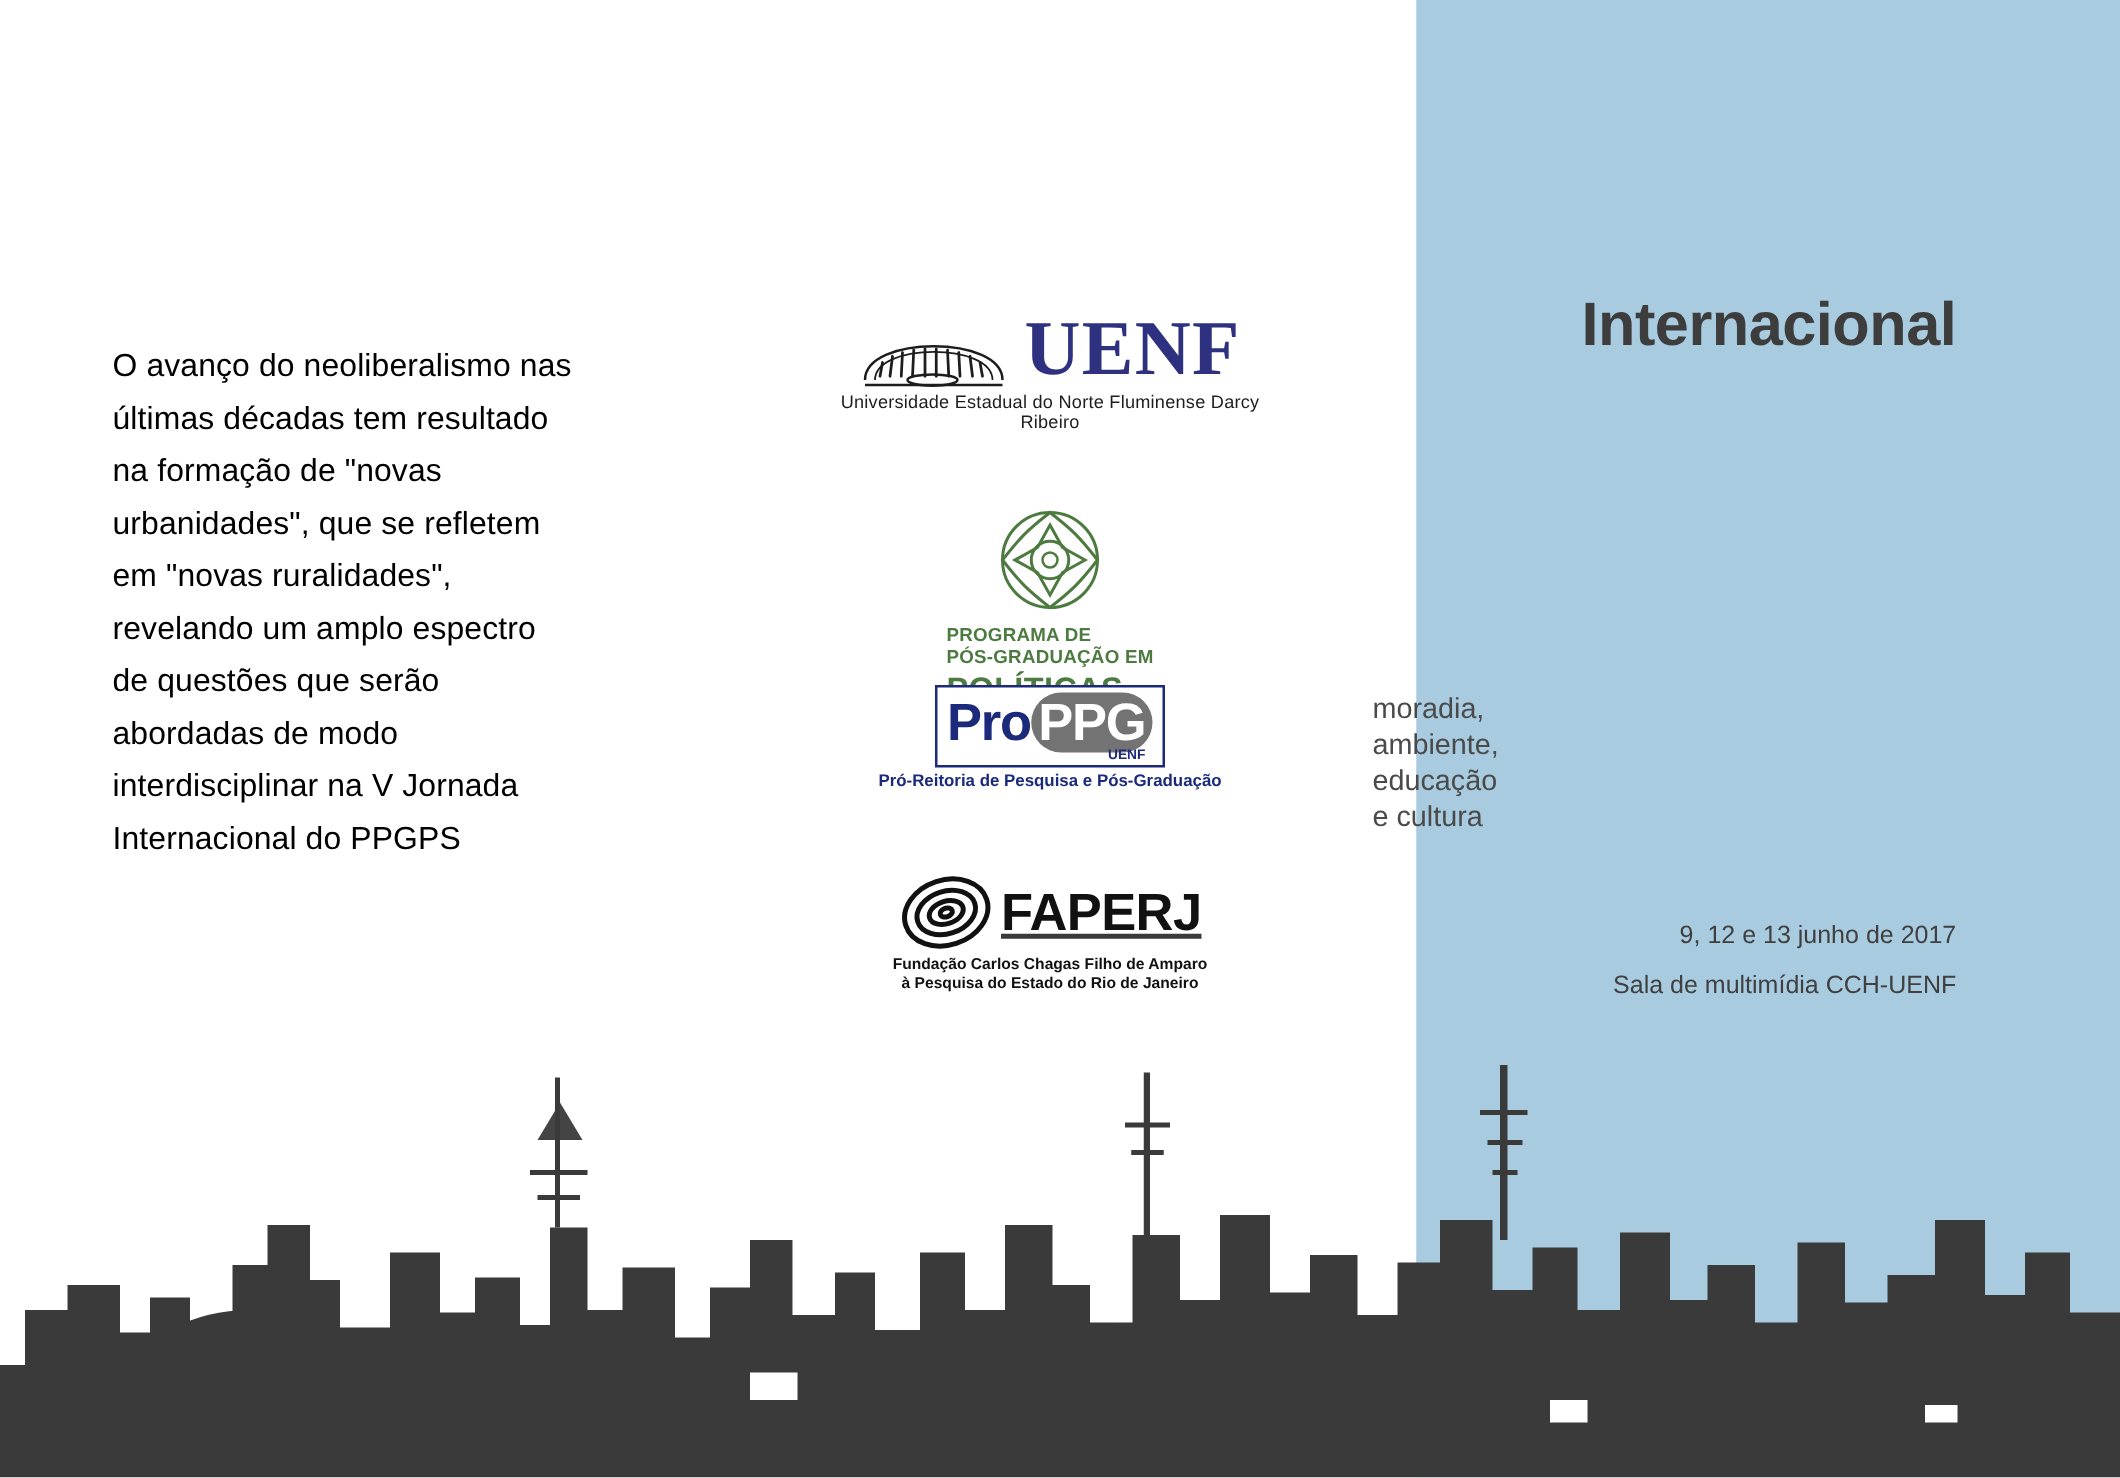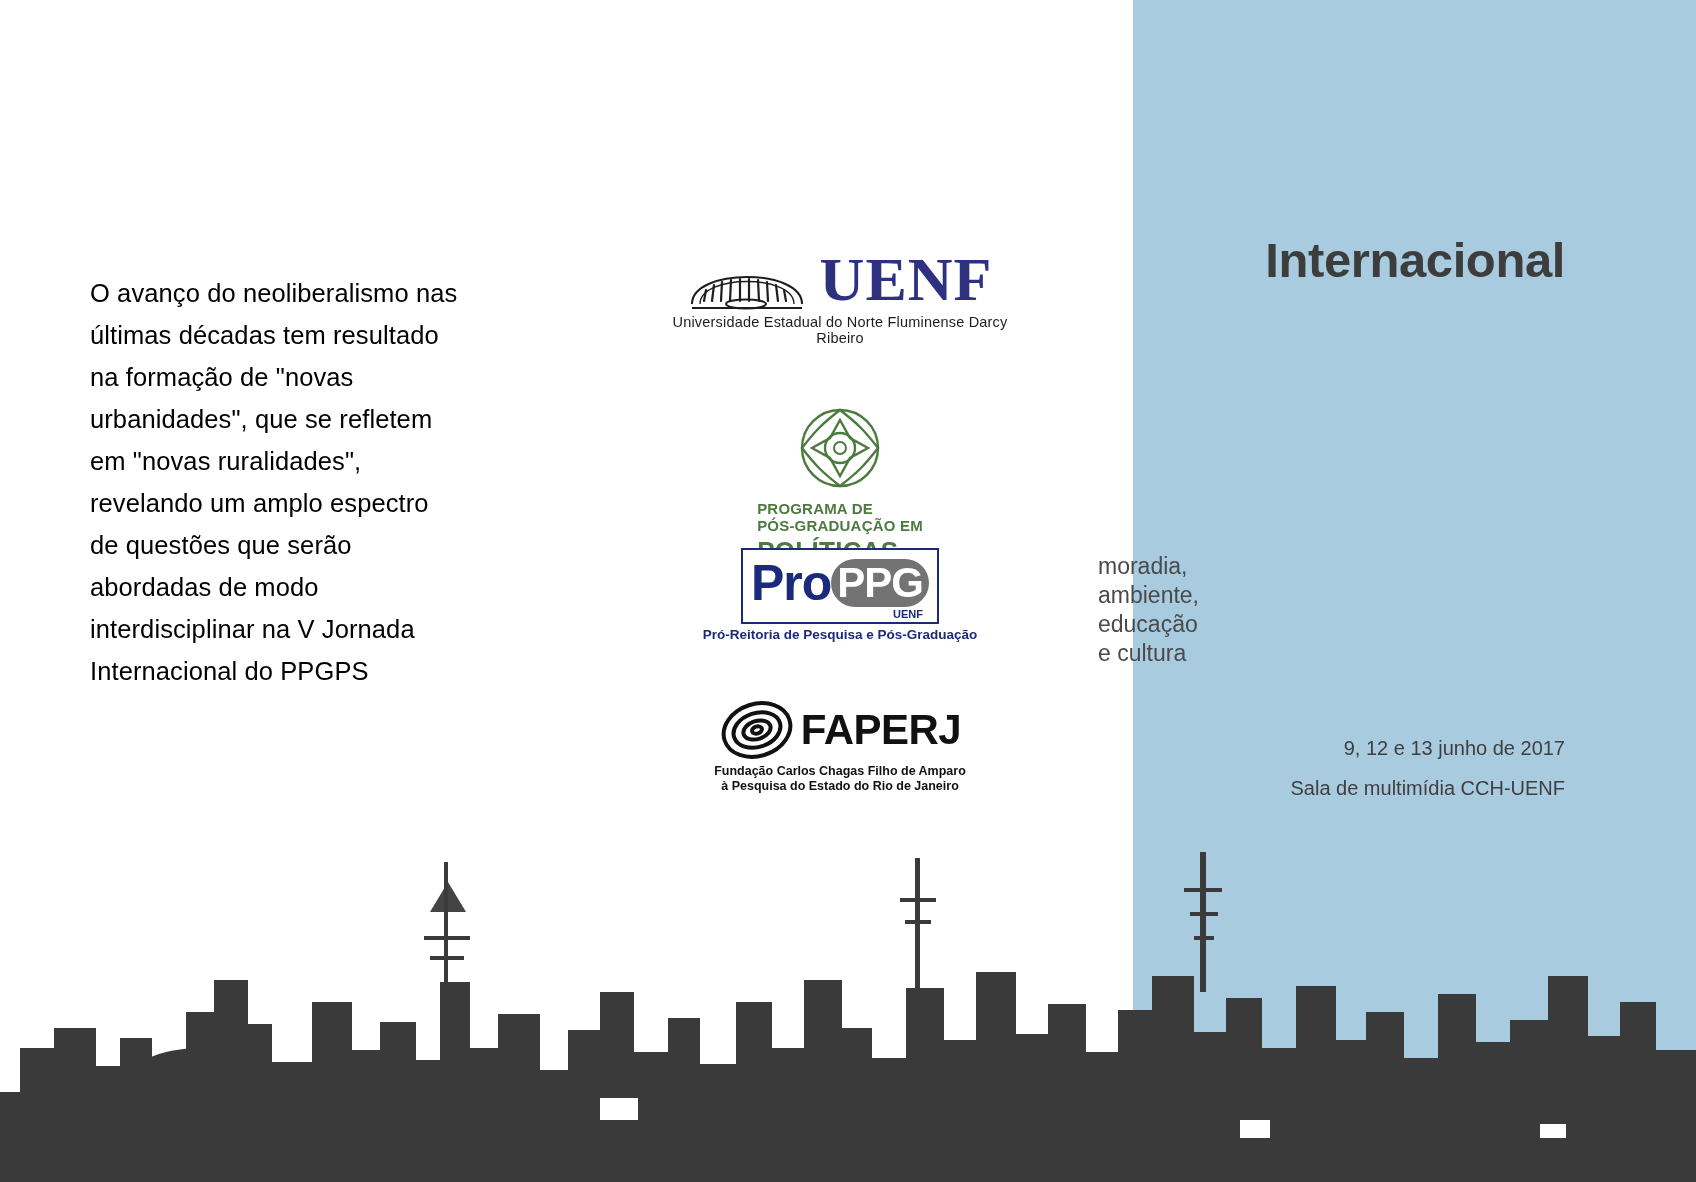--- a/index.html
+++ b/index.html
@@ -119,21 +119,21 @@
     border: 2px solid #1b2a7a;
     padding: 4px 8px 2px 8px;
     background: #fff;
   }
   #proppg-row {
     display: flex;
     align-items: center;
     justify-content: center;
   }
   #proppg-pro {
-    font-size: 50px;
+    font-size: 42px;
     font-weight: bold;
     color: #1b2a7a;
     font-family: "Liberation Sans", sans-serif;
     letter-spacing: -1px;
   }
   #proppg-ppg {
     font-size: 42px;
     font-weight: bold;
     color: #ffffff;
     background: #737373;
@@ -159,20 +159,21 @@
   
   #logo-faperj {
     margin-top: 56px;
     height: 100px;
   }
   #faperj-row {
     display: flex;
     align-items: center;
     justify-content: center;
     gap: 6px;
+    text-decoration: underline;
   }
   #faperj-mark { width: 76px; height: 60px; }
   #faperj-word {
     font-size: 42px;
     font-weight: bold;
     color: #111;
     letter-spacing: -0.5px;
   }
   #faperj-sub {
     margin-top: 4px;

